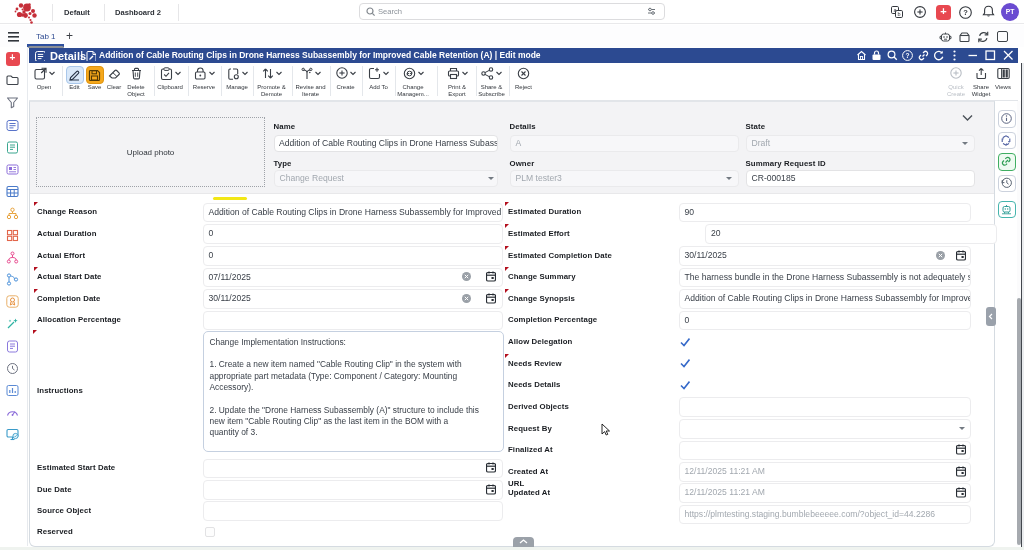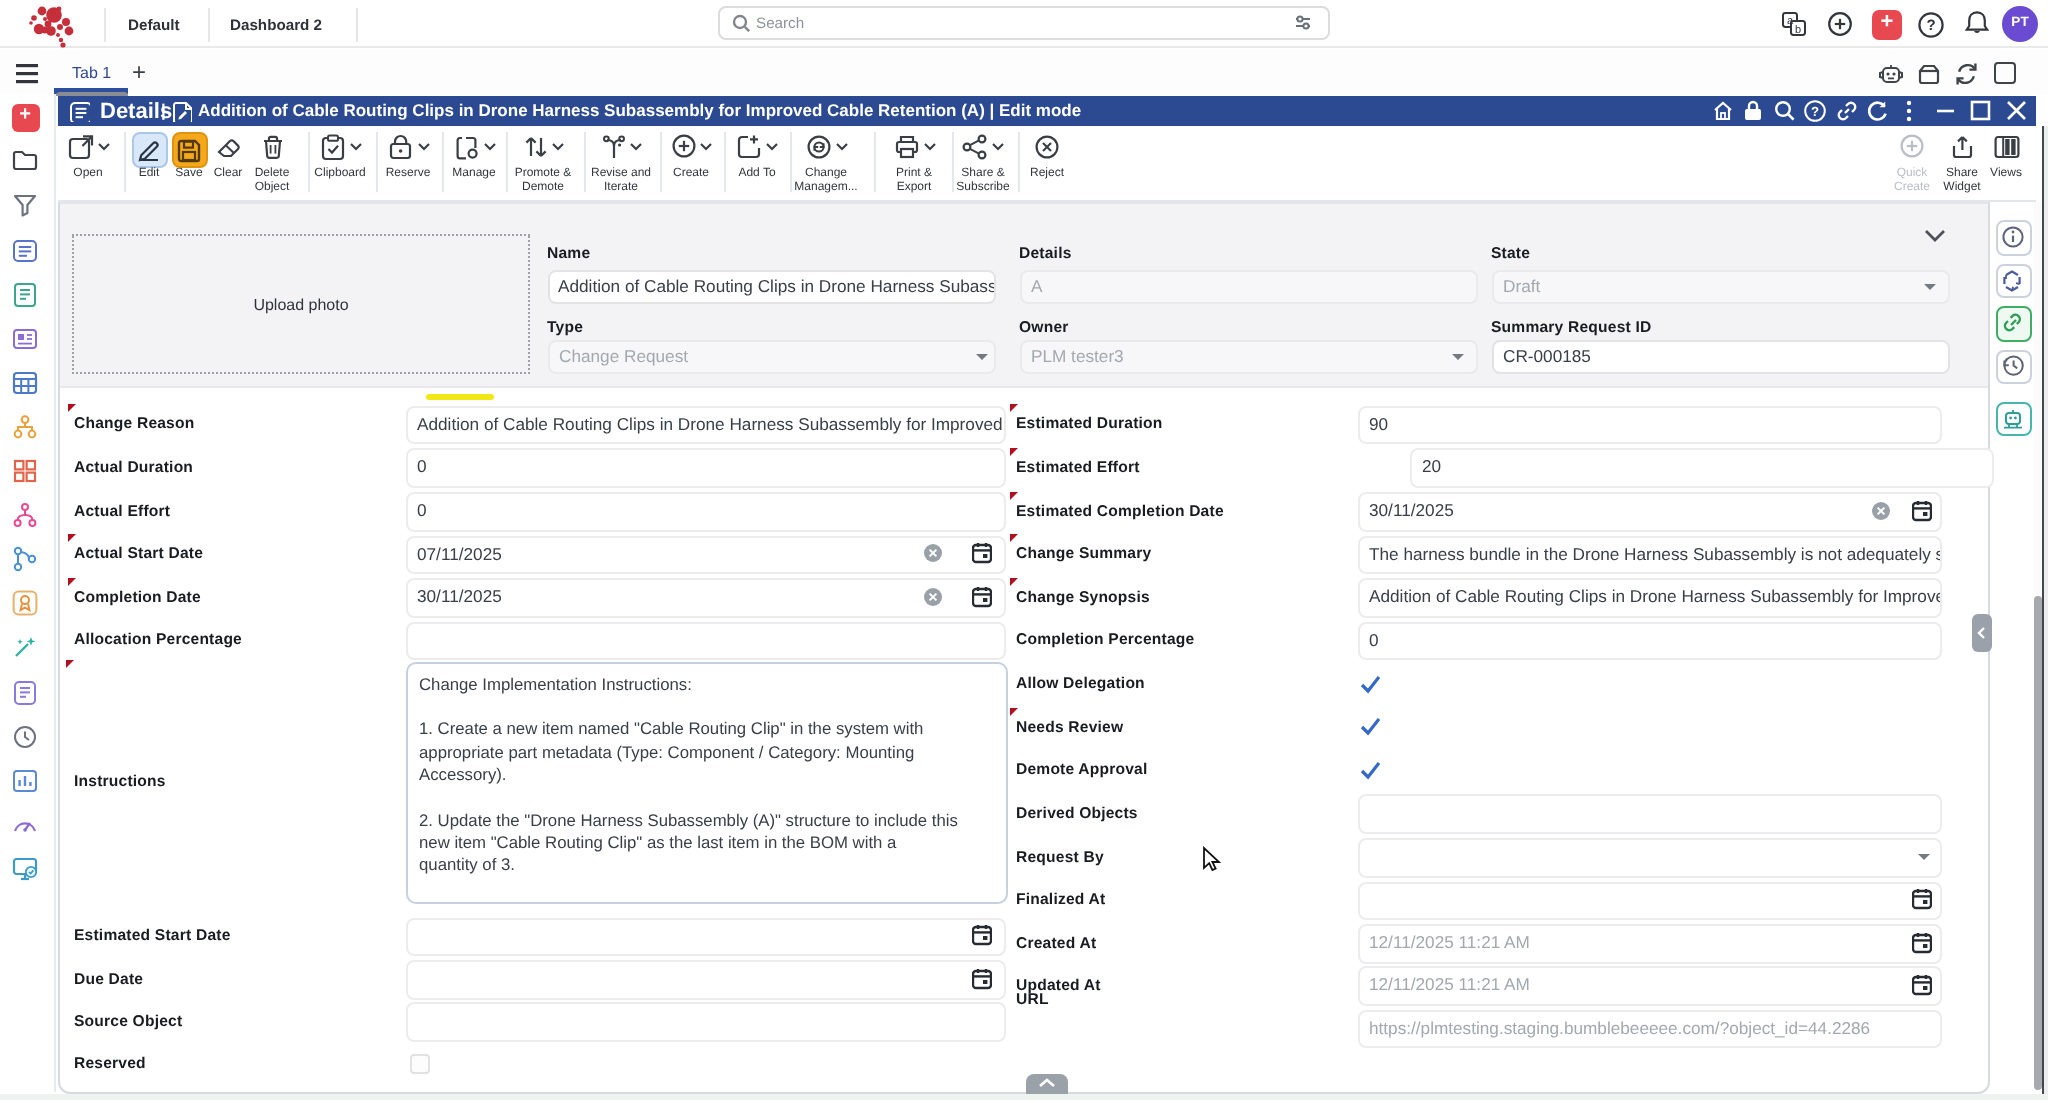--- a/index.html
+++ b/index.html
@@ -731,21 +731,21 @@
       <path d="M1 5.5 L4 8.5 L9.5 1.5" fill="none" stroke="#3569c9" stroke-width="1.6"></path>
     </svg>
   </div>
 <div class="lbl" style="left:508px;top:358.6px">Needs Review</div>
 <div class="flag" style="left:504.5px;top:353.6px"></div>
 <div class="a" style="left:679.5px;top:358.1px">
     <svg width="10" height="10" viewBox="0 0 10 10">
       <path d="M1 5.5 L4 8.5 L9.5 1.5" fill="none" stroke="#3569c9" stroke-width="1.6"></path>
     </svg>
   </div>
-<div class="lbl" style="left:508px;top:380.2px">Demote Approval</div>
+<div class="lbl" style="left:508px;top:380.2px">Needs Details</div>
 <div class="a" style="left:679.5px;top:379.7px">
     <svg width="10" height="10" viewBox="0 0 10 10">
       <path d="M1 5.5 L4 8.5 L9.5 1.5" fill="none" stroke="#3569c9" stroke-width="1.6"></path>
     </svg>
   </div>
 <div class="lbl" style="left:508px;top:401.8px">Derived Objects</div>
 <div class="inp" style="left:678.5px;top:397.3px;width:292px"></div>
 <div class="lbl" style="left:508px;top:423.5px">Request By</div>
 <div class="inp" style="left:678.5px;top:419.0px;width:292px"></div>
 <div class="caret" style="left:959.0px;top:426.5px"></div>
@@ -775,21 +775,21 @@
 <div class="inp dis" style="left:678.5px;top:483.4px;width:292px">12/11/2025 11:21 AM</div>
 <div class="a" style="left:956.0px;top:486.9px">
     <svg width="10" height="11" viewBox="0 0 10 11">
       <rect x="0.5" y="1.5" width="9" height="8.5" rx="1.5" fill="none" stroke="#272c33" stroke-width="1.2"></rect>
       <line x1="0.5" y1="4.2" x2="9.5" y2="4.2" stroke="#272c33" stroke-width="1.2"></line>
       <line x1="3" y1="0.5" x2="3" y2="2.5" stroke="#272c33" stroke-width="1.2"></line>
       <line x1="7" y1="0.5" x2="7" y2="2.5" stroke="#272c33" stroke-width="1.2"></line>
       <rect x="5.5" y="6" width="2.2" height="2" fill="#272c33"></rect>
     </svg>
   </div>
-<div class="lbl" style="left:508px;top:495px">URL</div>
+<div class="lbl" style="left:508px;top:479px">URL</div>
 <div class="inp dis" style="left:678.5px;top:504.79999999999995px;width:292px">https://plmtesting.staging.bumblebeeeee.com/?object_id=44.2286</div>
 <div class="a" style="left:601px;top:423px">
     <svg width="10" height="13" viewBox="0 0 10 13">
       <path d="M1 1 L1 11 L3.6 8.6 L5.2 12 L6.8 11.3 L5.2 8 L8.5 8 Z" fill="#fff" stroke="#111" stroke-width="0.9"></path>
     </svg>
   </div>
 <div class="railbox" style="top:110px;">
     <svg width="11" height="12" viewBox="0 0 11 12">
       <circle cx="5.5" cy="5.5" r="4.8" fill="none" stroke="#5b6480" stroke-width="1"></circle>
       <line x1="5.5" y1="4.8" x2="5.5" y2="8" stroke="#5b6480" stroke-width="1.1"></line>

